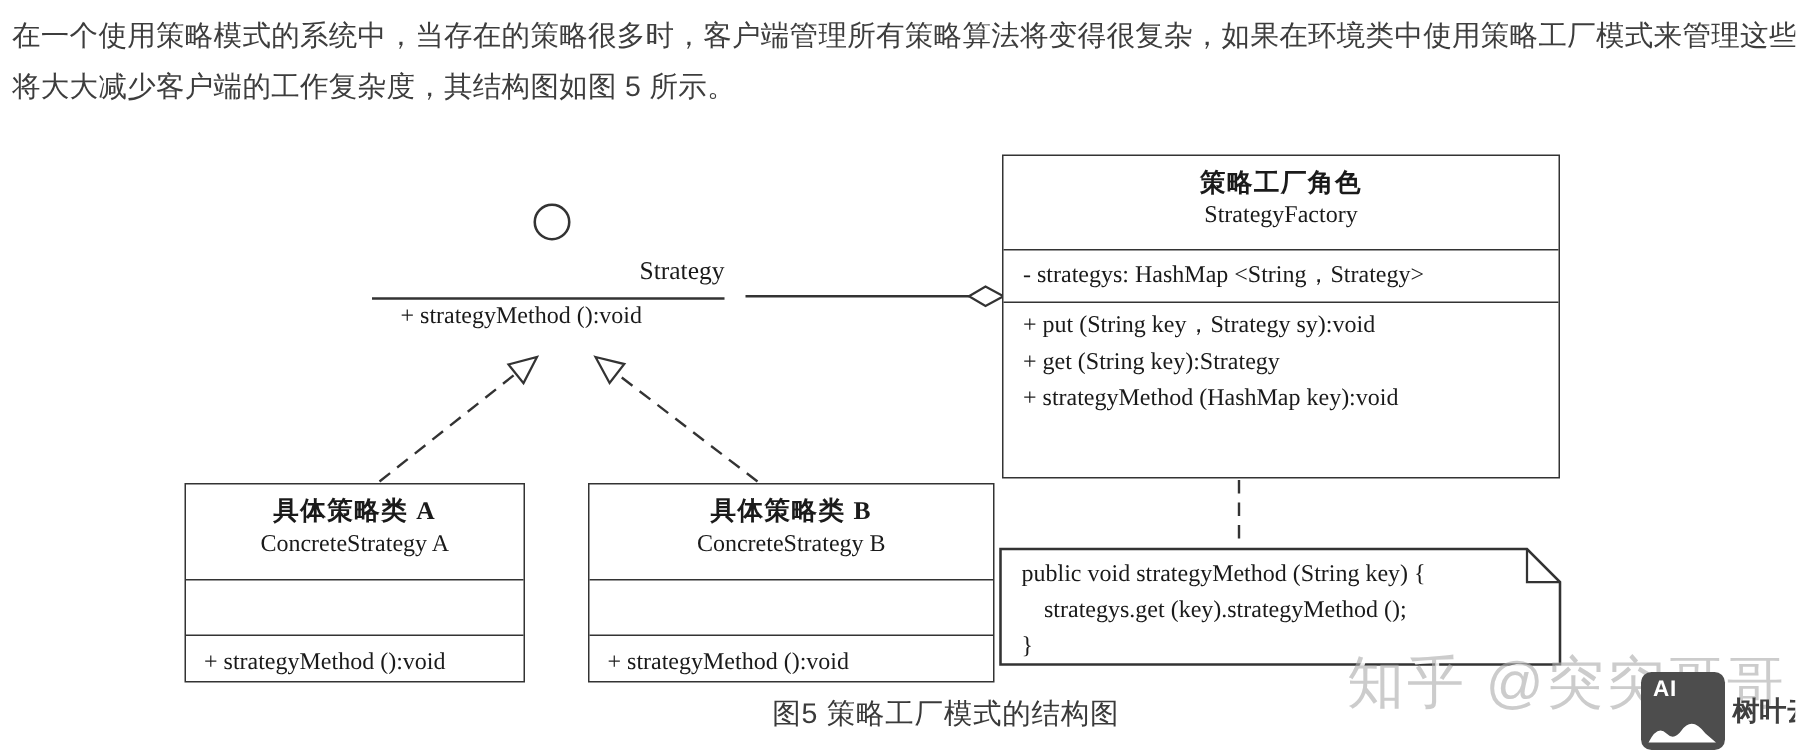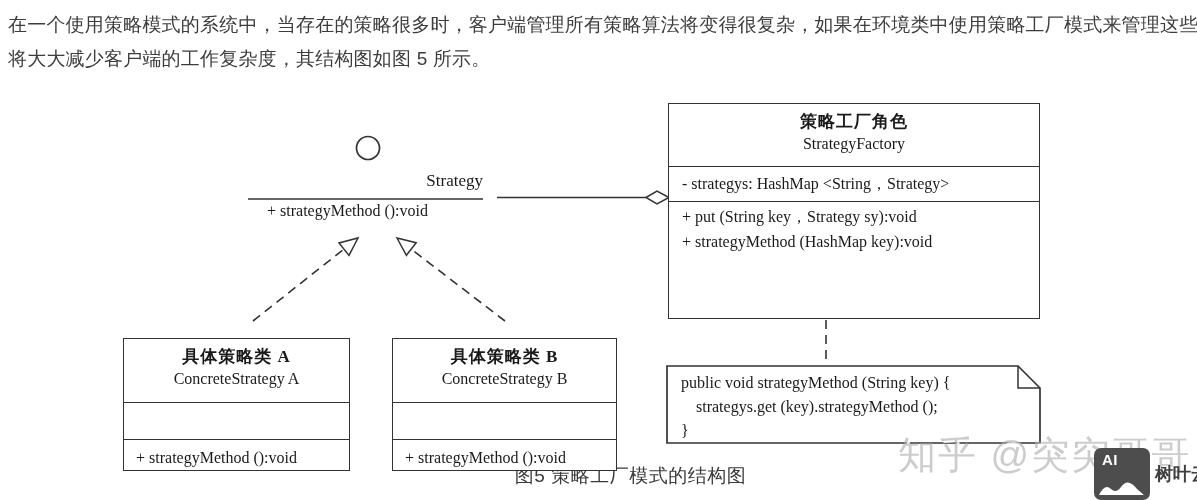--- a/index.html
+++ b/index.html
@@ -21,26 +21,26 @@
     font-family:"Liberation Serif",serif;color:#1a1a1a;z-index:2;
   }
   .box .hdr{text-align:center;padding-top:7px;}
   .box .cn{font-size:17px;font-weight:bold;line-height:22px;letter-spacing:1px;}
   .box .en{font-size:16px;line-height:22px;}
   .sect{border-top:1.6px solid #333;box-sizing:border-box;}
   .factory{left:668px;top:103px;width:372px;height:216px;}
   .factory .hdr{height:55px;}
   .factory .attrs{height:35px;line-height:34px;padding-left:13px;font-size:16px;}
   .factory .methods{height:78px;padding:3px 0 0 13px;font-size:16px;line-height:24.5px;}
-  .concrete{width:227px;height:133px;top:322px;margin-top:16px;}
+  .concrete{width:227px;height:133px;top:322px;}
   .concrete .hdr{height:56px;}
   .concrete .empty{height:37px;}
   .concrete .meth{height:38px;line-height:36px;padding-left:12px;font-size:16px;}
   .box-a{left:123px;}
-  .box-b{left:392px;width:225px;}
+  .box-b{left:392px;width:271px;}
   
   .iface-name{
     position:absolute;left:248px;top:171px;width:235px;text-align:right;
     font-family:"Liberation Serif",serif;font-size:17px;color:#1a1a1a;z-index:2;
   }
   .iface-method{
     position:absolute;left:267px;top:202px;
     font-family:"Liberation Serif",serif;font-size:16px;color:#1a1a1a;z-index:2;
   }
   
@@ -110,20 +110,21 @@
   <div class="iface-method">+ strategyMethod ():void</div>
 
   <div class="box factory">
     <div class="hdr">
       <div class="cn">策略工厂角色</div>
       <div class="en">StrategyFactory</div>
     </div>
     <div class="sect attrs">- strategys: HashMap &lt;String，Strategy&gt;</div>
     <div class="sect methods">
       <div>+ put (String key，Strategy sy):void</div>
+      <div>+ get (String key):Strategy</div>
       <div>+ strategyMethod (HashMap key):void</div>
     </div>
   </div>
 
   <div class="box concrete box-a">
     <div class="hdr">
       <div class="cn">具体策略类 A</div>
       <div class="en">ConcreteStrategy A</div>
     </div>
     <div class="sect empty"></div>

